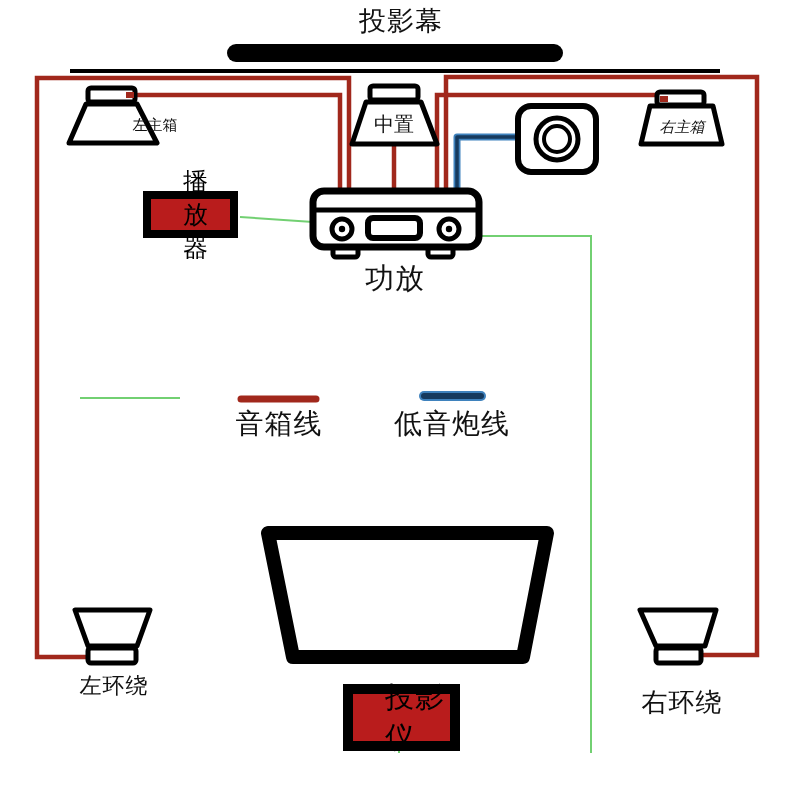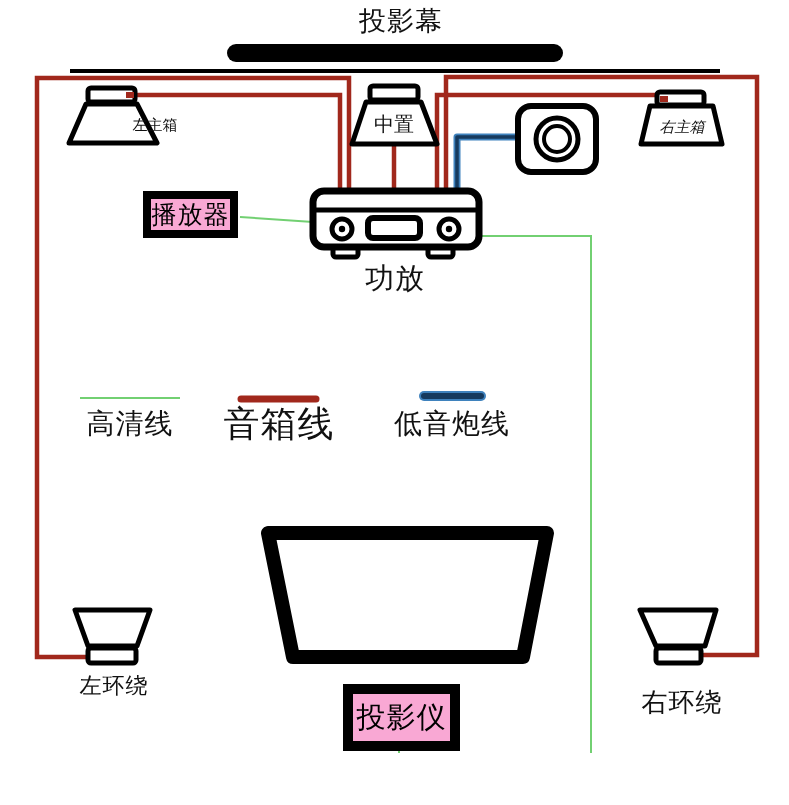--- a/index.html
+++ b/index.html
@@ -16,27 +16,28 @@
     transform:translate(-50%,-50%);
     white-space:nowrap;
     color:#111;
     font-weight:500;
     letter-spacing:1px;
     font-family:"Liberation Sans",sans-serif;
     z-index:3;
   }
   .labelbox{
     position:absolute;
-    background:#f9a8d4;
+    background:#b91c1c;
     border:8px solid #000;
     display:flex;align-items:center;justify-content:center;
     box-sizing:border-box;
     z-index:2;
     font-weight:500;
     letter-spacing:1px;
+    padding-left:32px;
   }
 </style>
 </head>
 <body>
 
 <div id="canvas">
 
   <svg id="wiring-svg" width="789" height="805" viewBox="0 0 789 805">
 
     <path d="M132 95 H340 V196" fill="none" stroke-width="4.5" stroke="#a1281c"></path>
@@ -112,22 +113,21 @@
   <div class="lbl" style="left:394px;top:124px;font-size:20px;letter-spacing:0;">中置</div>
   <div class="lbl" style="left:682px;top:127px;font-size:15px;letter-spacing:0;font-style:italic;">右主箱</div>
 
 
   <div class="labelbox" style="left:143px;top:191px;width:95px;height:47px;font-size:25px;">
     <span>播放器</span>
   </div>
 
   <div class="lbl" style="left:395px;top:279px;font-size:29px;text-align:right;">功放</div>
 
-  <div class="lbl" style="left:130px;top:424px;font-size:28px;">高清线</div>
-  <div class="lbl" style="left:279px;top:424px;font-size:36px;">音箱线</div>
+  <div class="lbl" style="left:279px;top:424px;font-size:28px;">音箱线</div>
   <div class="lbl" style="left:452px;top:424px;font-size:28px;">低音炮线</div>
 
   <div class="lbl" style="left:114px;top:686px;font-size:22px;">左环绕</div>
   <div class="lbl" style="left:682px;top:686px;font-size:26px;margin-top:16px;">右环绕</div>
 
   <div class="labelbox" style="left:343px;top:684px;width:117px;height:67px;border-width:10px;font-size:29px;">
     <span>投影仪</span>
   </div>
 
 </div>

